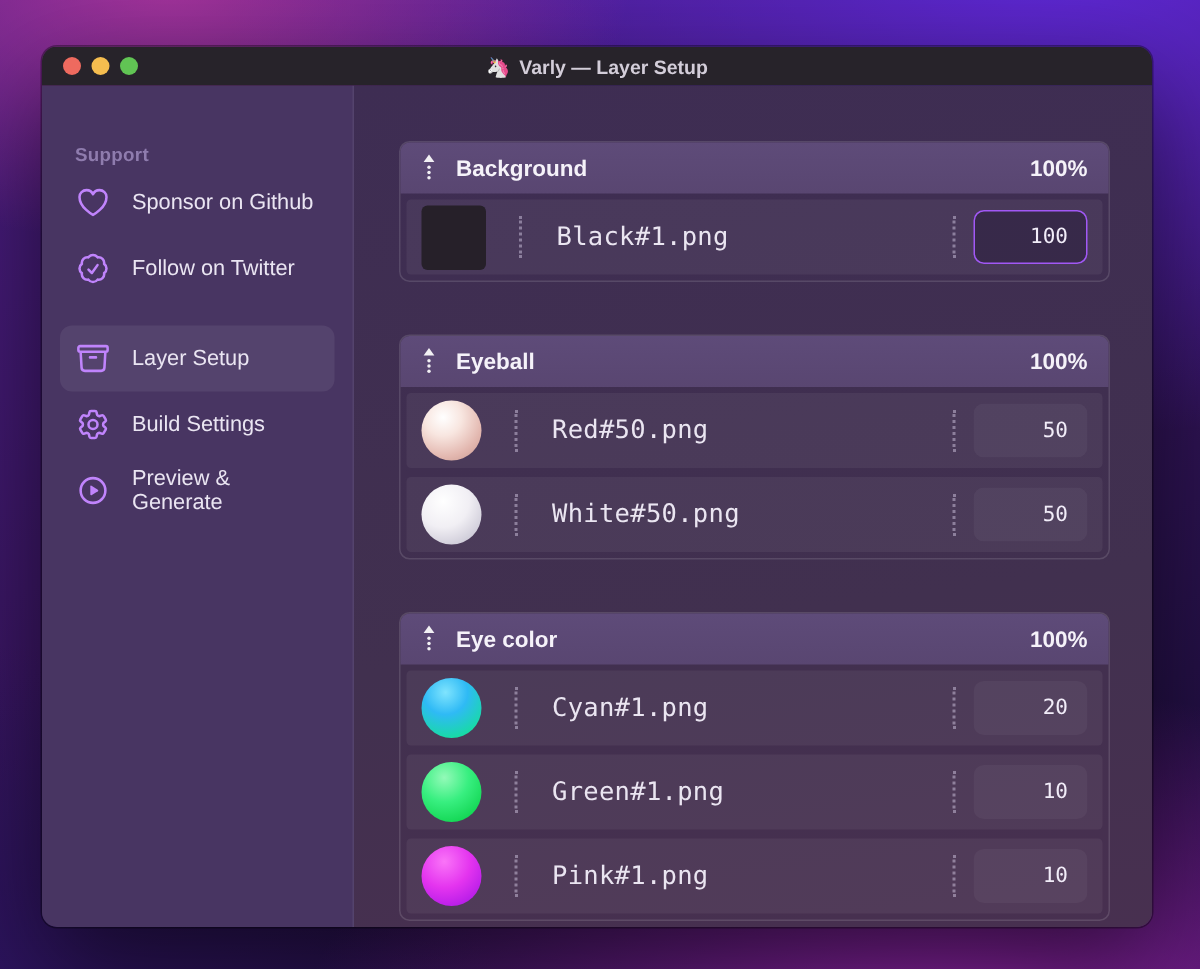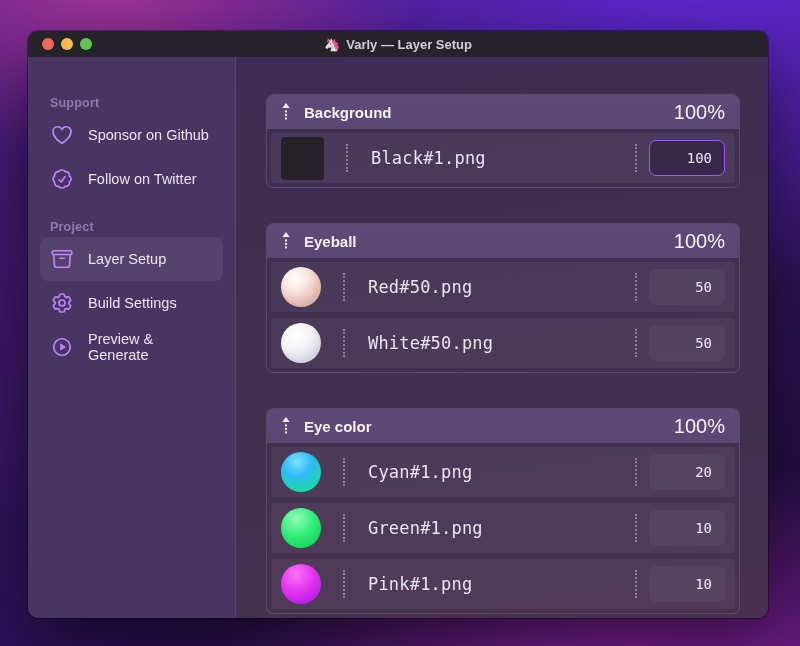--- a/index.html
+++ b/index.html
@@ -47,21 +47,21 @@
   .main { flex:1; min-width:0; overflow:hidden;
     background:linear-gradient(172deg, #3e2d53 0%, #41304f 62%, #483050 100%);
     padding:37px 28px 4px 30px; }
   .group { border:1px solid rgba(255,255,255,.13); border-radius:7px;
     margin-bottom:35px; }
   .group-header { height:34px; background:linear-gradient(180deg,#5e4b79,#594671);
     border-radius:6px 6px 0 0; display:flex; align-items:center;
     padding:0 14px; color:#f5f2f9; }
   .drag-handle { display:flex; flex:none; }
   .group-title { margin-left:13px; font-size:15px; font-weight:700; }
-  .group-weight { margin-left:auto; font-size:20px; font-weight:400; }
+  .group-weight { margin-left:auto; font-size:15px; font-weight:700; }
   .rows { padding:4px; }
   .layer-row { height:50px; background:rgba(255,255,255,.055); border-radius:3px;
     display:flex; align-items:center; padding:0 8px; margin-bottom:6px; }
   .layer-row:last-child { margin-bottom:0; }
 
   .thumb { flex:none; margin-left:2px; }
   .thumb-black-square { width:43px; height:43px; background:#262029; border-radius:4px; }
   .thumb-pearl-red { width:40px; height:40px; border-radius:50%;
     background:radial-gradient(circle at 36% 28%, #ffffff 0%, #f8e6e0 32%, #e3b8b0 68%, #c6958c 100%); }
   .thumb-pearl-white { width:40px; height:40px; border-radius:50%;
@@ -117,21 +117,20 @@
     <span class="icon">
               <svg viewBox="0 0 24 24" fill="none" stroke="#c084fc" stroke-width="1.7" stroke-linecap="round" stroke-linejoin="round">
                 <path d="M9 12.75L11.25 15 15 9.75"></path>
                 <path d="M21 12c0-1.268-.63-2.39-1.593-3.068a3.745 3.745 0 00-1.043-3.296 3.745 3.745 0 00-3.296-1.043A3.745 3.745 0 0012 3c-1.268 0-2.39.63-3.068 1.593a3.746 3.746 0 00-3.296 1.043 3.745 3.745 0 00-1.043 3.296A3.745 3.745 0 003 12c0 1.268.63 2.39 1.593 3.068a3.746 3.746 0 001.043 3.296 3.746 3.746 0 003.296 1.043A3.745 3.745 0 0012 21c1.268 0 2.39-.63 3.068-1.593a3.746 3.746 0 003.296-1.043 3.746 3.746 0 001.043-3.296A3.745 3.745 0 0021 12z"></path>
               </svg>
             </span>
     <span class="side-label">Follow on Twitter</span>
   </div>
         </div>
         <div class="section">
-    <div class="section-label">Project</div>
   <div class="side-item active">
     <span class="icon">
               <svg viewBox="0 0 24 24" fill="none" stroke="#c084fc" stroke-width="1.7" stroke-linecap="round" stroke-linejoin="round">
                 <path d="M20.25 7.5l-.625 10.632a2.25 2.25 0 01-2.247 2.118H6.622a2.25 2.25 0 01-2.247-2.118L3.75 7.5M10 11.25h4M3.375 7.5h17.25c.621 0 1.125-.504 1.125-1.125v-1.5c0-.621-.504-1.125-1.125-1.125H3.375c-.621 0-1.125.504-1.125 1.125v1.5c0 .621.504 1.125 1.125 1.125z"></path>
               </svg>
             </span>
     <span class="side-label">Layer Setup</span>
   </div>
           <div class="side-item">
     <span class="icon">

